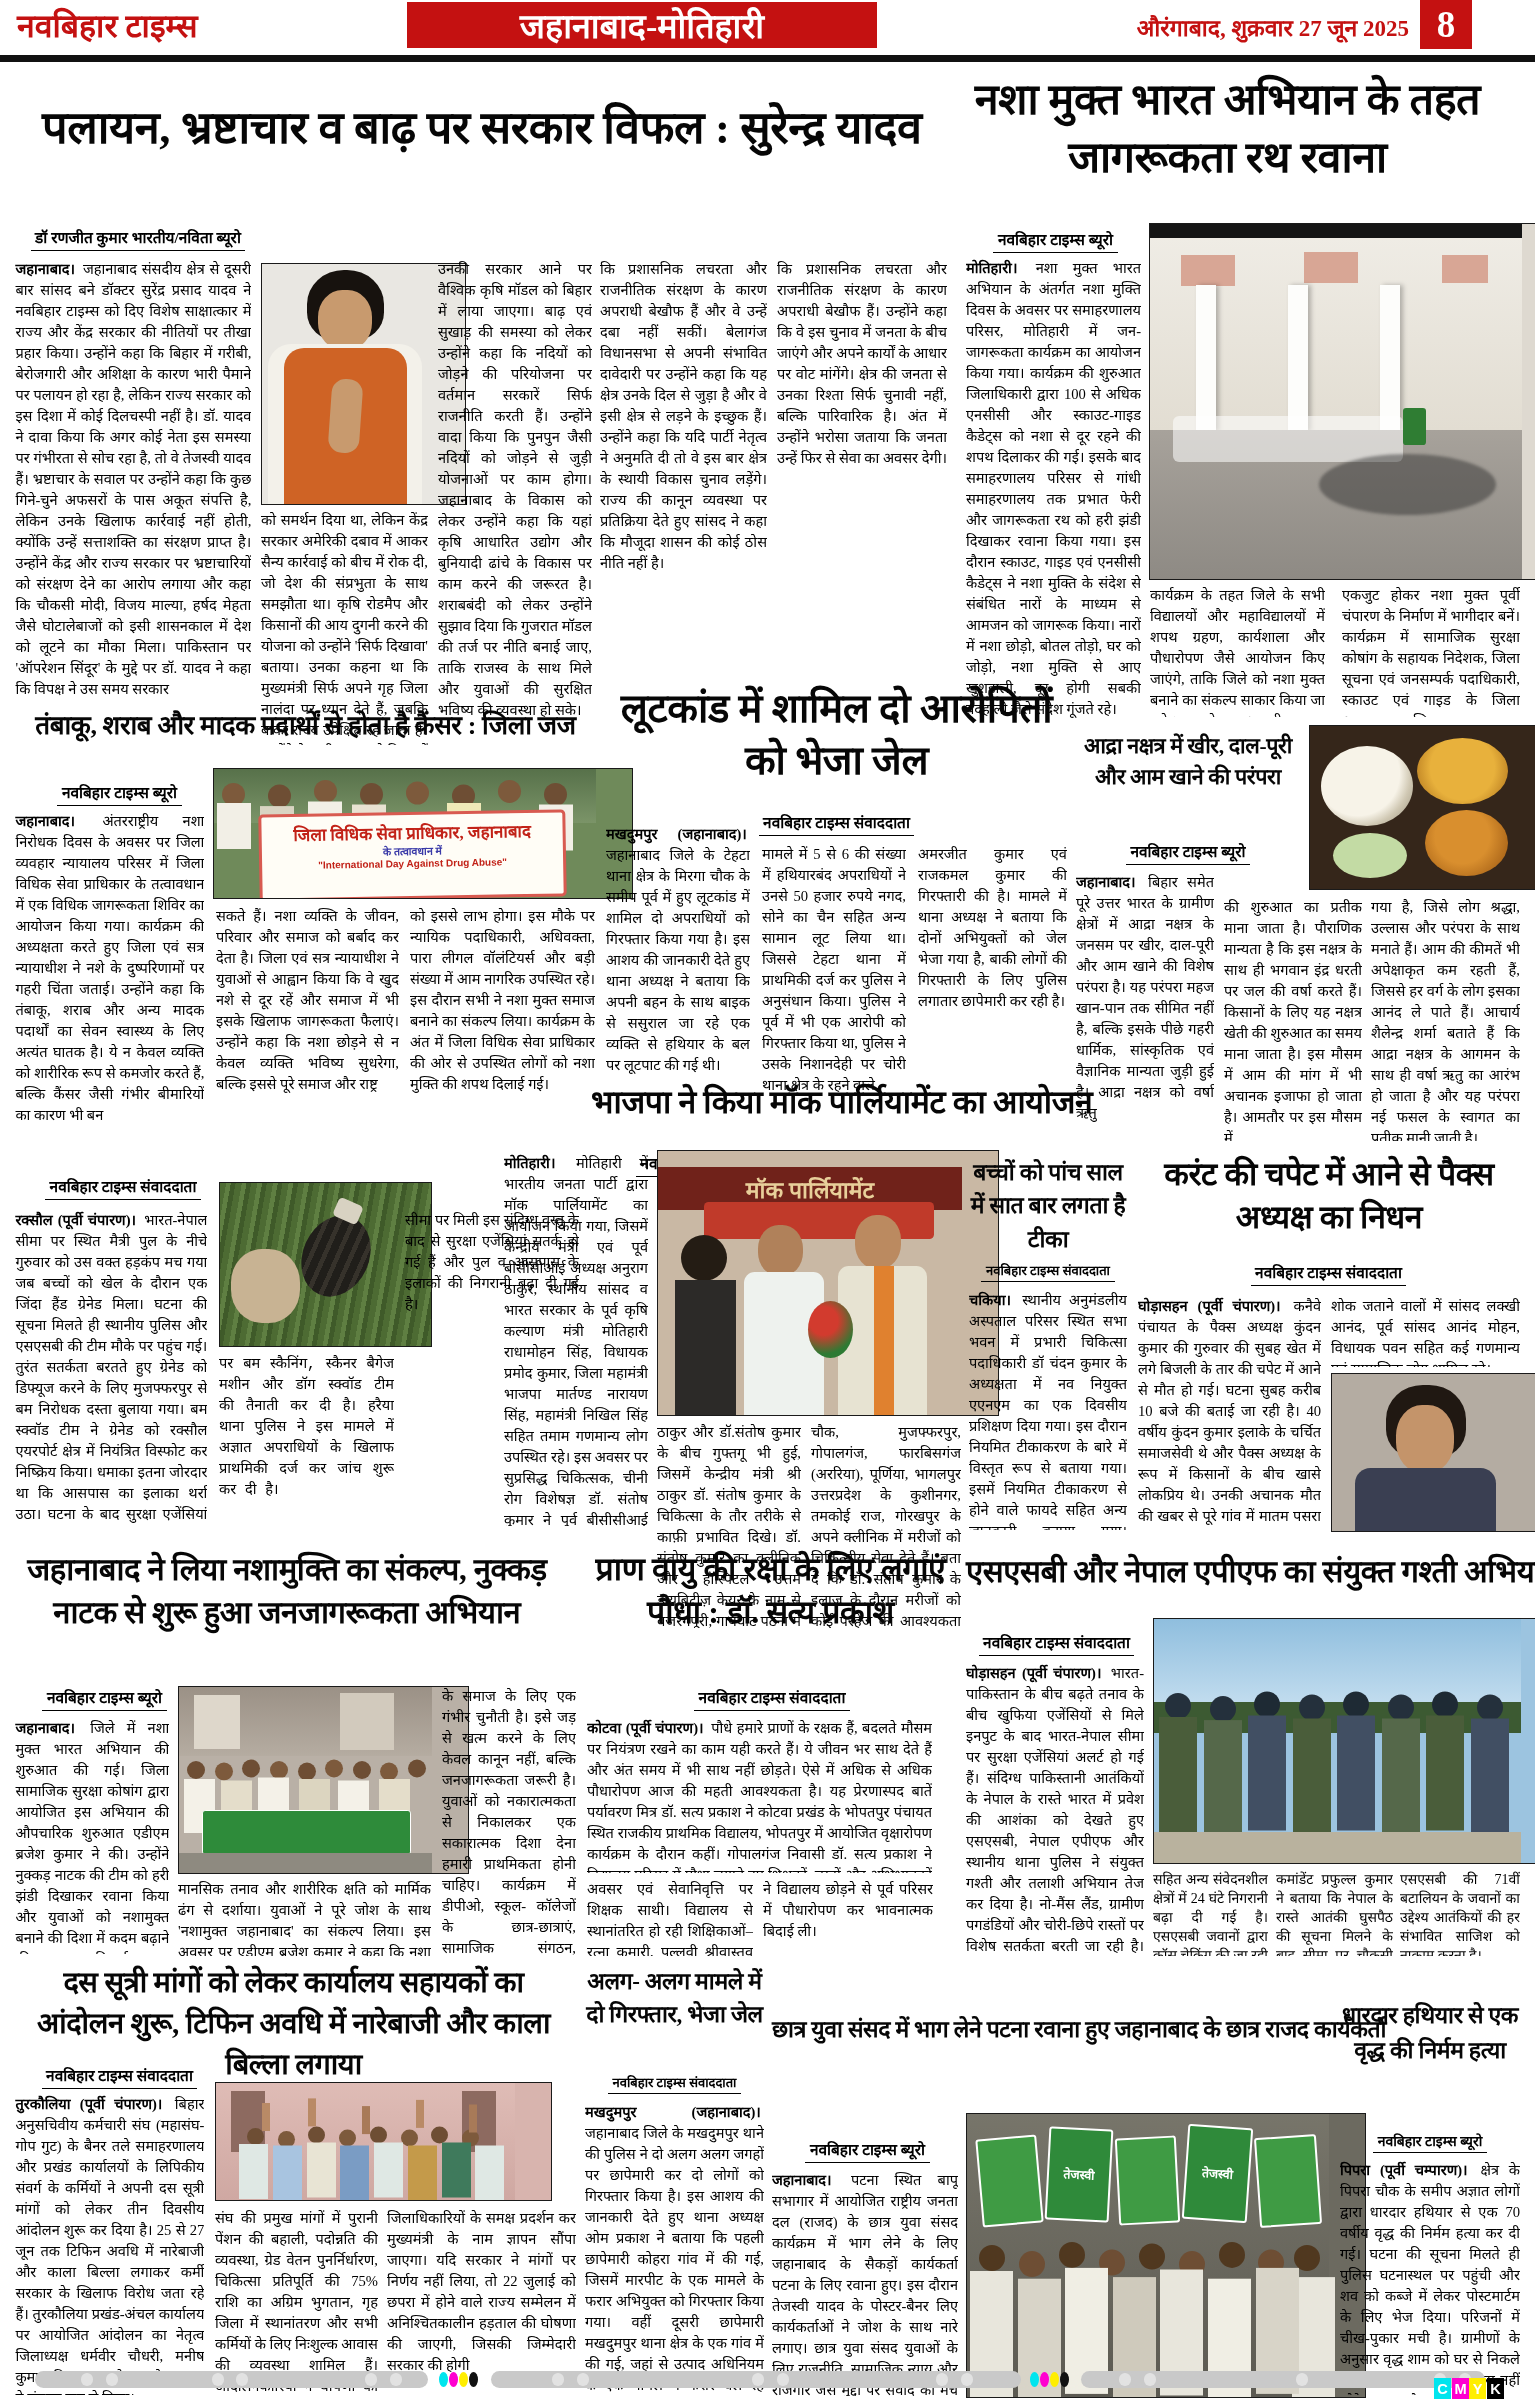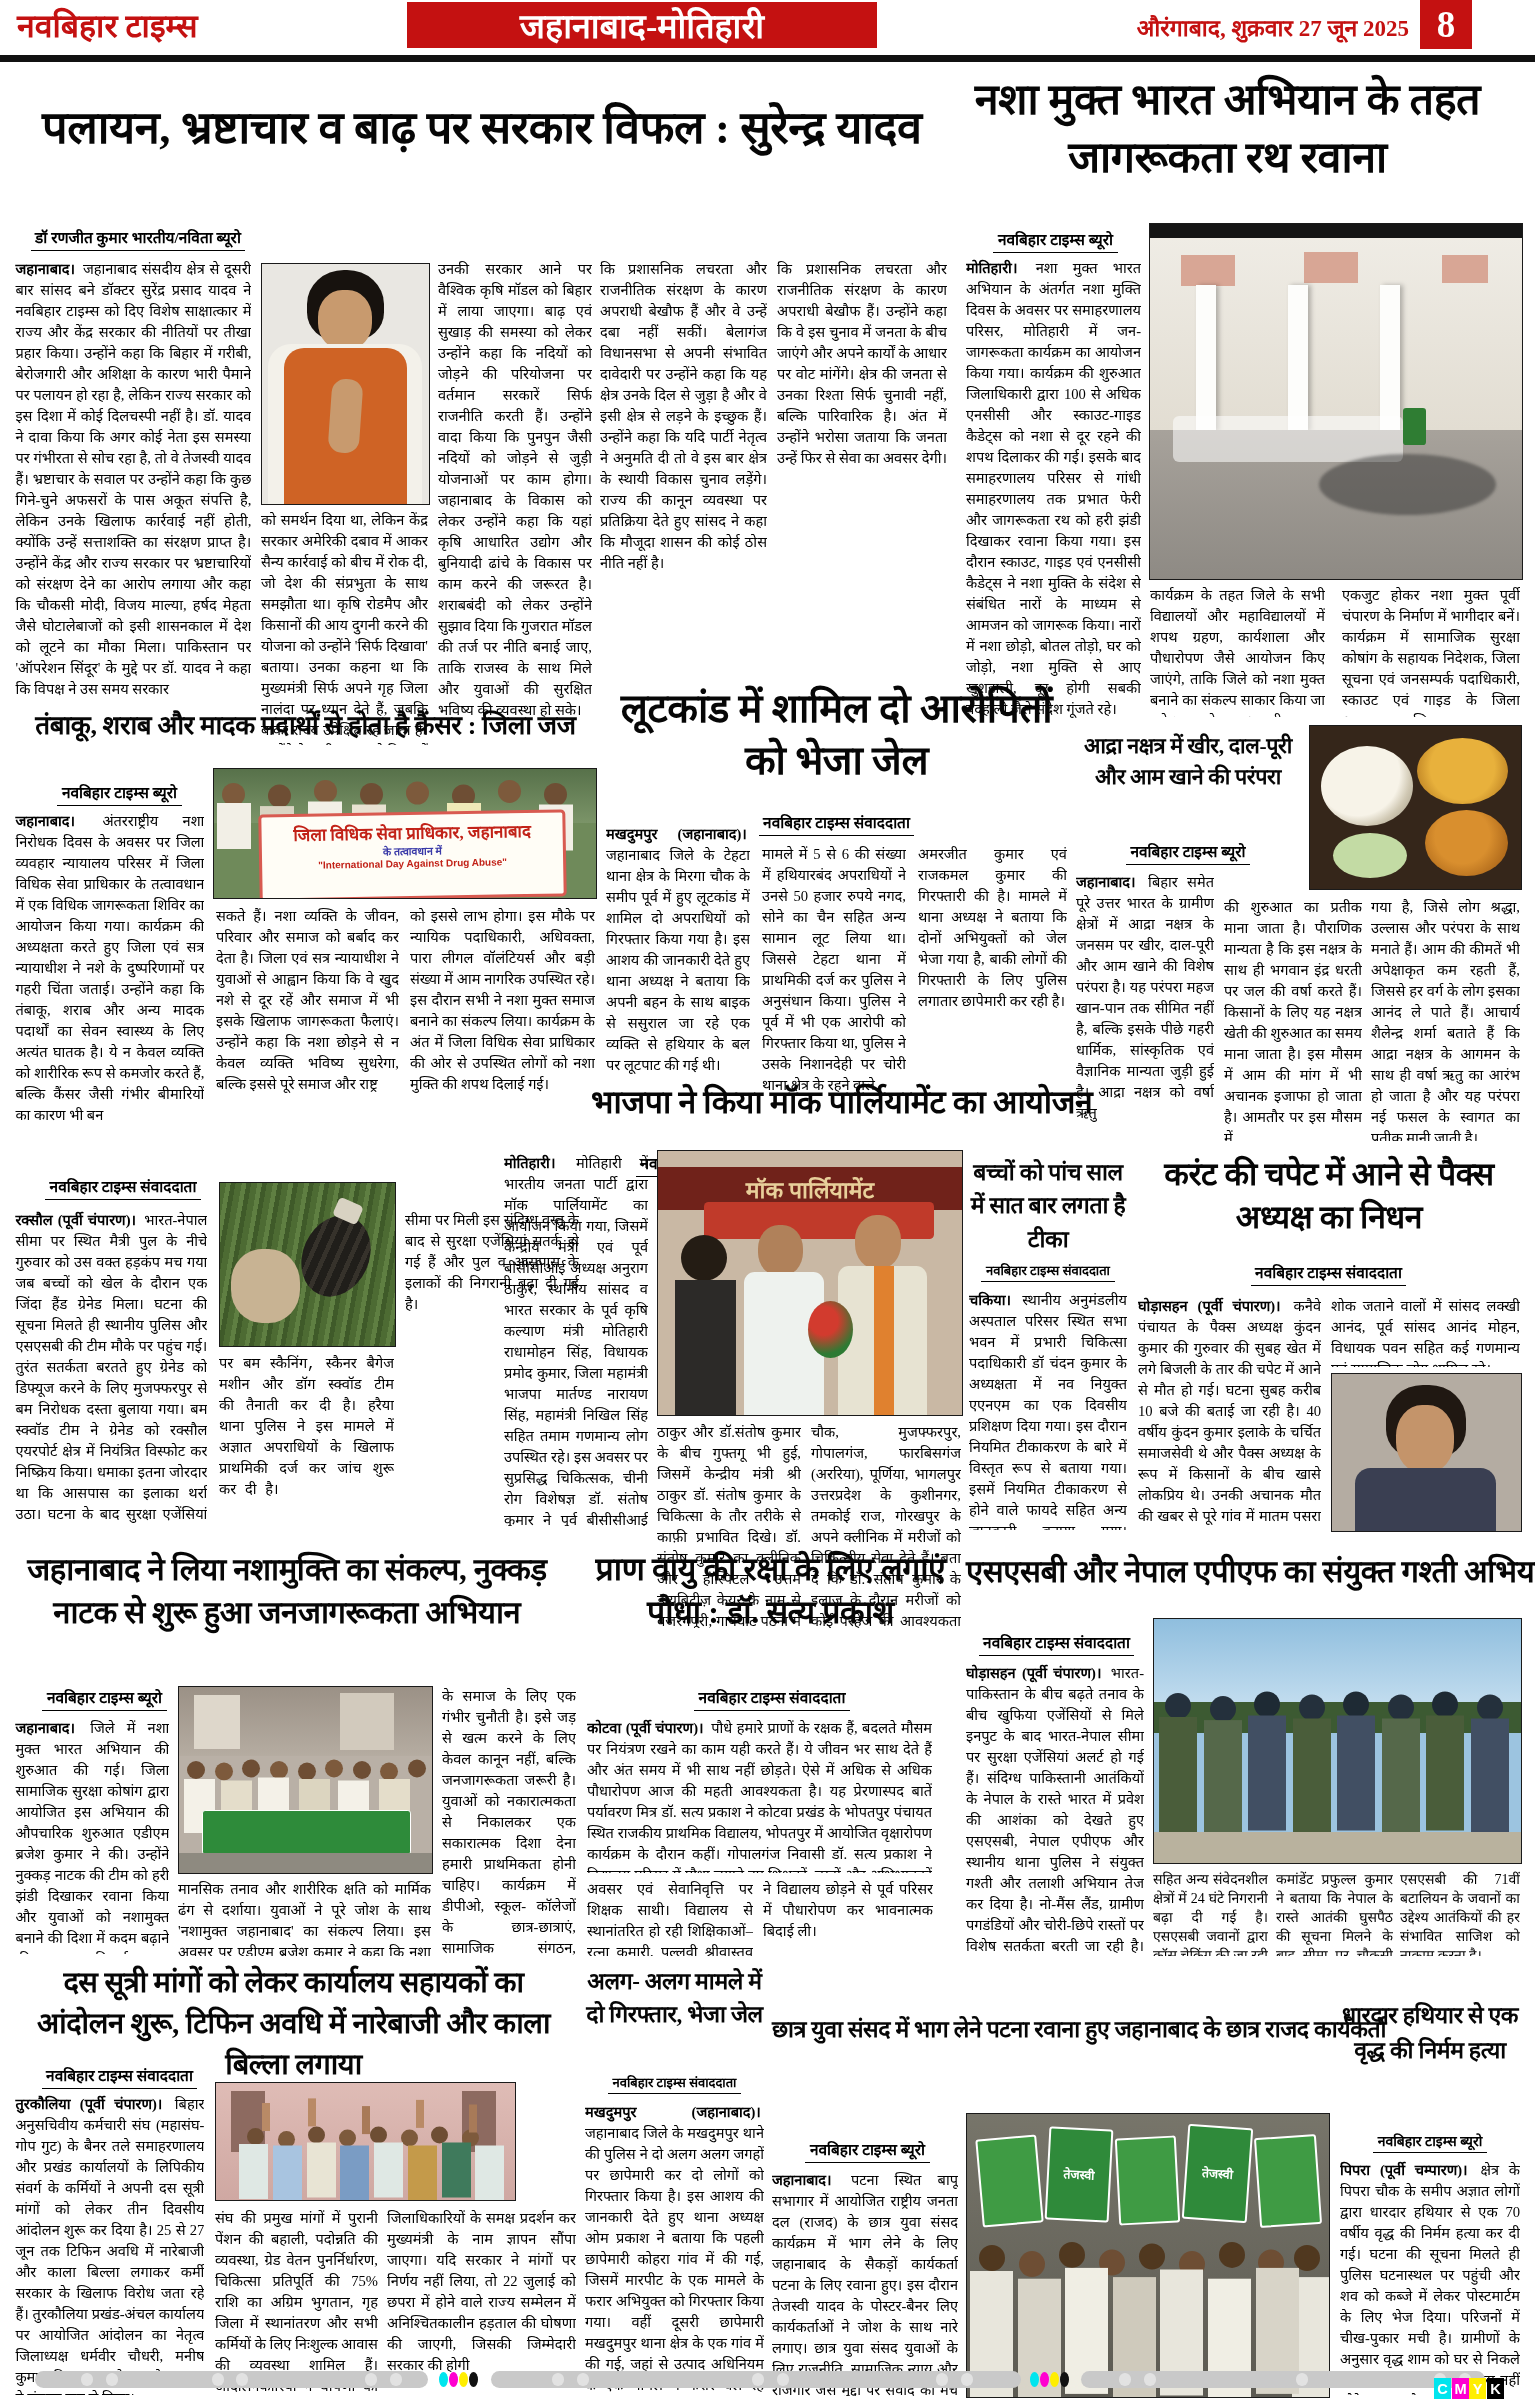--- a/index.html
+++ b/index.html
@@ -5,21 +5,21 @@
   html,body{margin:0;padding:0;background:#ffffff;}
   #page{position:relative;width:1535px;height:2401px;background:#fff;overflow:hidden;
         font-family:"Liberation Serif","DejaVu Serif",serif;color:#000;}
   .abs{position:absolute;}
   .hl{position:absolute;font-weight:bold;color:#060606;text-align:center;letter-spacing:-0.4px;line-height:1.22;}
   .nowrap{white-space:nowrap;}
   .by{position:absolute;font-weight:bold;font-size:15.4px;text-align:center;}
   .by span{display:inline-block;border-bottom:1.5px solid #000;padding:0 4.6px 1.5px 4.6px;}
   .col{position:absolute;font-size:14.6px;line-height:21px;text-align:justify;overflow:hidden;}
   .col .dl{font-weight:bold;margin-right:3.1px;}
-  .ph{position:absolute;border:1.5px solid #1a1a1a;overflow:hidden;background:#d8d4cc;}
+  .ph{position:absolute;border:1.5px solid #1a1a1a;overflow:hidden;background:#d8d4cc;padding-left:36px;}
   .phs{position:absolute;}
   .redbox{background:#c41111;color:#fff;font-weight:bold;display:flex;align-items:center;justify-content:center;}
   .rule{position:absolute;background:#111;}
   .strip{position:absolute;height:17px;background:#c9c9c9;border-radius:8.4px;}
   .dot{position:absolute;width:12.3px;height:12.3px;border-radius:50%;background:#e2e2e2;top:2.3px;}
   .oval{position:absolute;width:9.2px;height:15.4px;border-radius:50%;top:0.8px;}
   .cmyk{position:absolute;width:17px;height:21px;display:flex;align-items:center;justify-content:center;
         color:#fff;font-weight:bold;font-size:14.6px;font-family:"Liberation Sans",sans-serif;}
 </style>
 </head>

